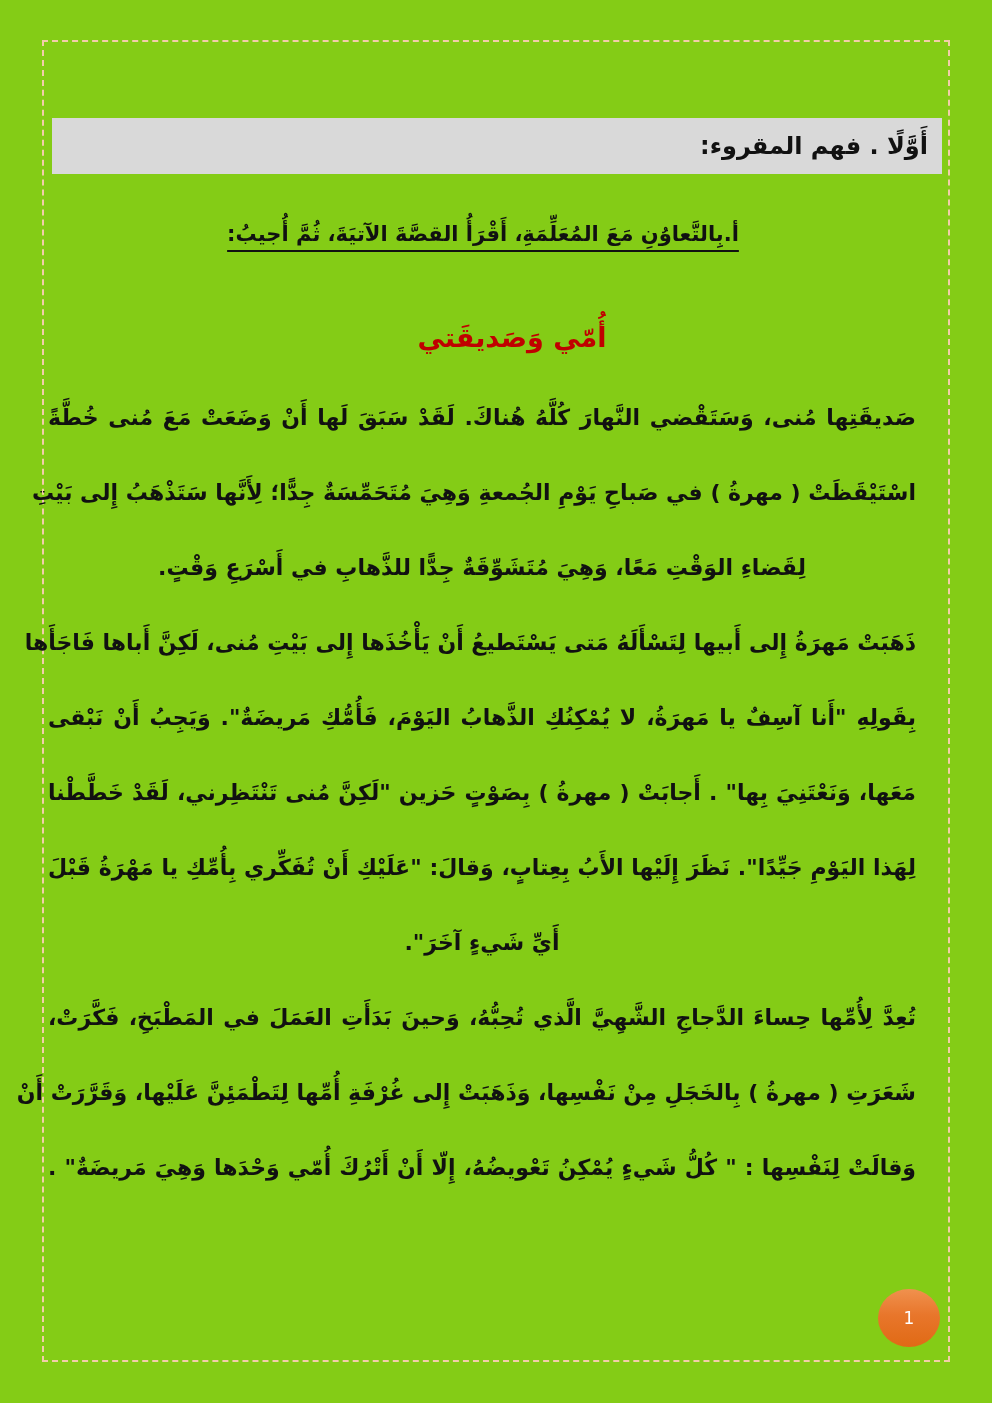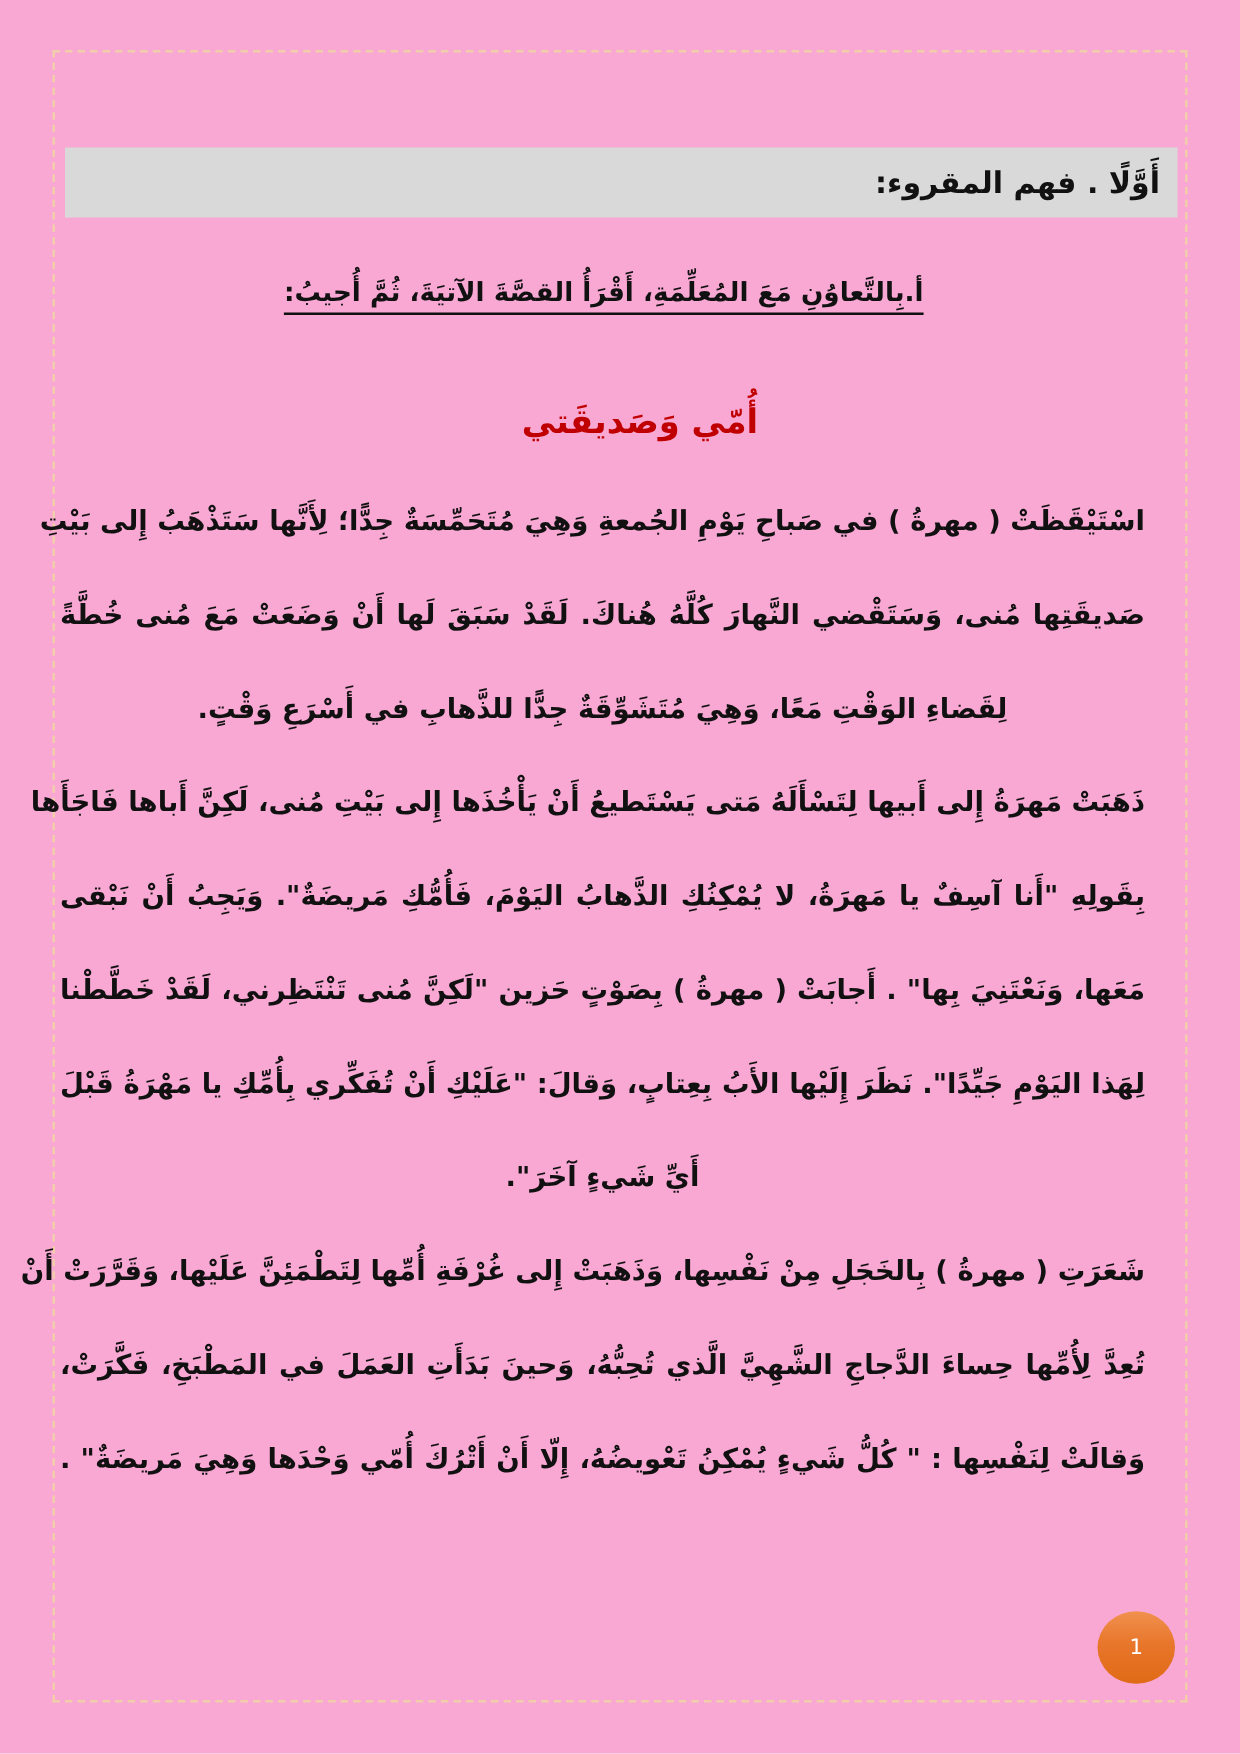--- a/index.html
+++ b/index.html
@@ -5,21 +5,21 @@
   html, body {
     margin: 0; padding: 0;
     background: #ffffff;
     width: 992px; height: 1403px;
     overflow: hidden;
     font-family: "DejaVu Sans", sans-serif;
   }
   .sheet {
     position: relative;
     width: 992px; height: 1403px;
-    background: #f9a8d4;
+    background: #84cc16;
   }
   .frame {
     position: absolute;
     left: 42px; top: 40px;
     width: 908px; height: 1322px;
     border: 2px dashed #f2cda9;
     box-sizing: border-box;
   }
   .band {
     position: absolute;
@@ -104,32 +104,32 @@
     <span>أَوَّلًا . فهم المقروء:</span>
   </div>
 
   <div class="instruction">
     <span class="u">أ.بِالتَّعاوُنِ مَعَ المُعَلِّمَةِ، أَقْرَأُ القصَّةَ الآتيَةَ، ثُمَّ أُجيبُ:</span>
   </div>
 
   <h1 class="story-title">أُمّي وَصَديقَتي</h1>
 
   <div class="story">
+    <div class="line j">صَديقَتِها مُنى، وَسَتَقْضي النَّهارَ كُلَّهُ هُناكَ. لَقَدْ سَبَقَ لَها أَنْ وَضَعَتْ مَعَ مُنى خُطَّةً</div>
     <div class="line j">اسْتَيْقَظَتْ ( مهرةُ ) في صَباحِ يَوْمِ الجُمعةِ وَهِيَ مُتَحَمِّسَةٌ جِدًّا؛ لِأَنَّها سَتَذْهَبُ إِلى بَيْتِ</div>
-    <div class="line j">صَديقَتِها مُنى، وَسَتَقْضي النَّهارَ كُلَّهُ هُناكَ. لَقَدْ سَبَقَ لَها أَنْ وَضَعَتْ مَعَ مُنى خُطَّةً</div>
     <div class="line">لِقَضاءِ الوَقْتِ مَعًا، وَهِيَ مُتَشَوِّقَةٌ جِدًّا للذَّهابِ في أَسْرَعِ وَقْتٍ.</div>
 
     <div class="line j">ذَهَبَتْ مَهرَةُ إِلى أَبيها لِتَسْأَلَهُ مَتى يَسْتَطيعُ أَنْ يَأْخُذَها إِلى بَيْتِ مُنى، لَكِنَّ أَباها فَاجَأَها</div>
     <div class="line j">بِقَولِهِ "أَنا آسِفٌ يا مَهرَةُ، لا يُمْكِنُكِ الذَّهابُ اليَوْمَ، فَأُمُّكِ مَريضَةٌ". وَيَجِبُ أَنْ نَبْقى</div>
     <div class="line j">مَعَها، وَنَعْتَنِيَ بِها" . أَجابَتْ ( مهرةُ ) بِصَوْتٍ حَزين "لَكِنَّ مُنى تَنْتَظِرني، لَقَدْ خَطَّطْنا</div>
     <div class="line j">لِهَذا اليَوْمِ جَيِّدًا". نَظَرَ إِلَيْها الأَبُ بِعِتابٍ، وَقالَ: "عَلَيْكِ أَنْ تُفَكِّري بِأُمِّكِ يا مَهْرَةُ قَبْلَ</div>
     <div class="line">أَيِّ شَيءٍ آخَرَ".</div>
 
+    <div class="line j">تُعِدَّ لِأُمِّها حِساءَ الدَّجاجِ الشَّهِيَّ الَّذي تُحِبُّهُ، وَحينَ بَدَأَتِ العَمَلَ في المَطْبَخِ، فَكَّرَتْ،</div>
     <div class="line j">شَعَرَتِ ( مهرةُ ) بِالخَجَلِ مِنْ نَفْسِها، وَذَهَبَتْ إِلى غُرْفَةِ أُمِّها لِتَطْمَئِنَّ عَلَيْها، وَقَرَّرَتْ أَنْ</div>
-    <div class="line j">تُعِدَّ لِأُمِّها حِساءَ الدَّجاجِ الشَّهِيَّ الَّذي تُحِبُّهُ، وَحينَ بَدَأَتِ العَمَلَ في المَطْبَخِ، فَكَّرَتْ،</div>
     <div class="line j">وَقالَتْ لِنَفْسِها : " كُلُّ شَيءٍ يُمْكِنُ تَعْويضُهُ، إِلّا أَنْ أَتْرُكَ أُمّي وَحْدَها وَهِيَ مَريضَةٌ" .</div>
   </div>
 
   <div class="page-badge">
     <span>1</span>
   </div>
 
 </div>
 
 </body></html>

